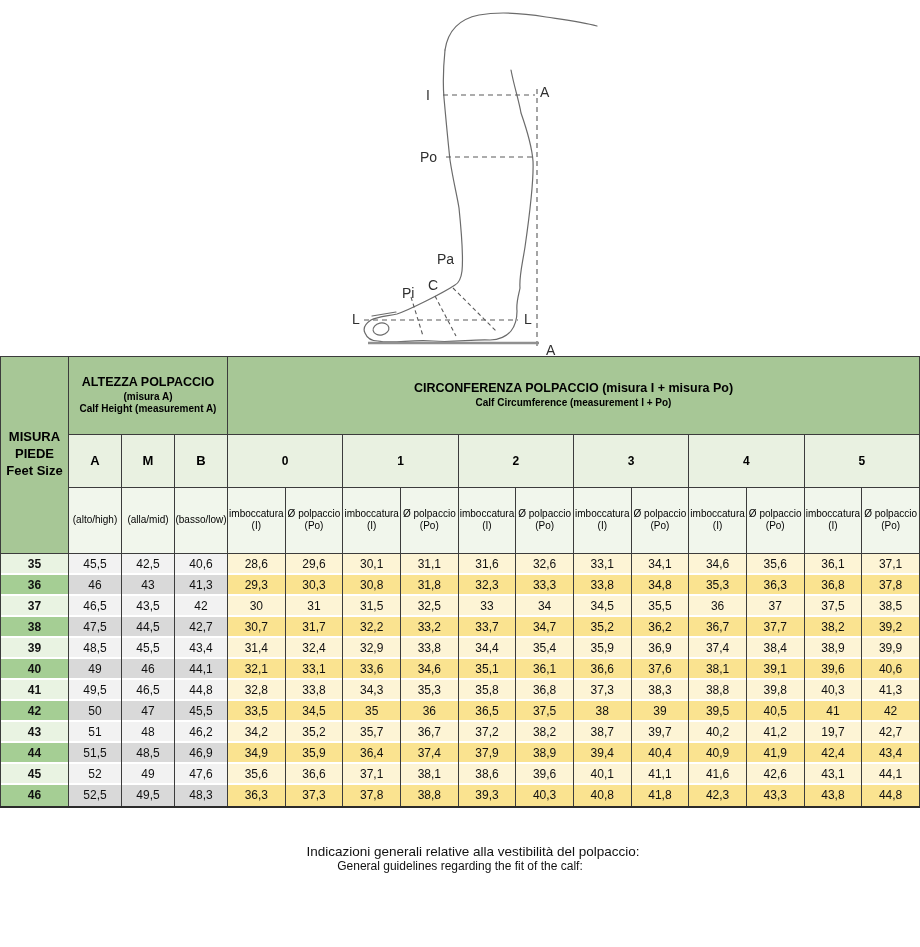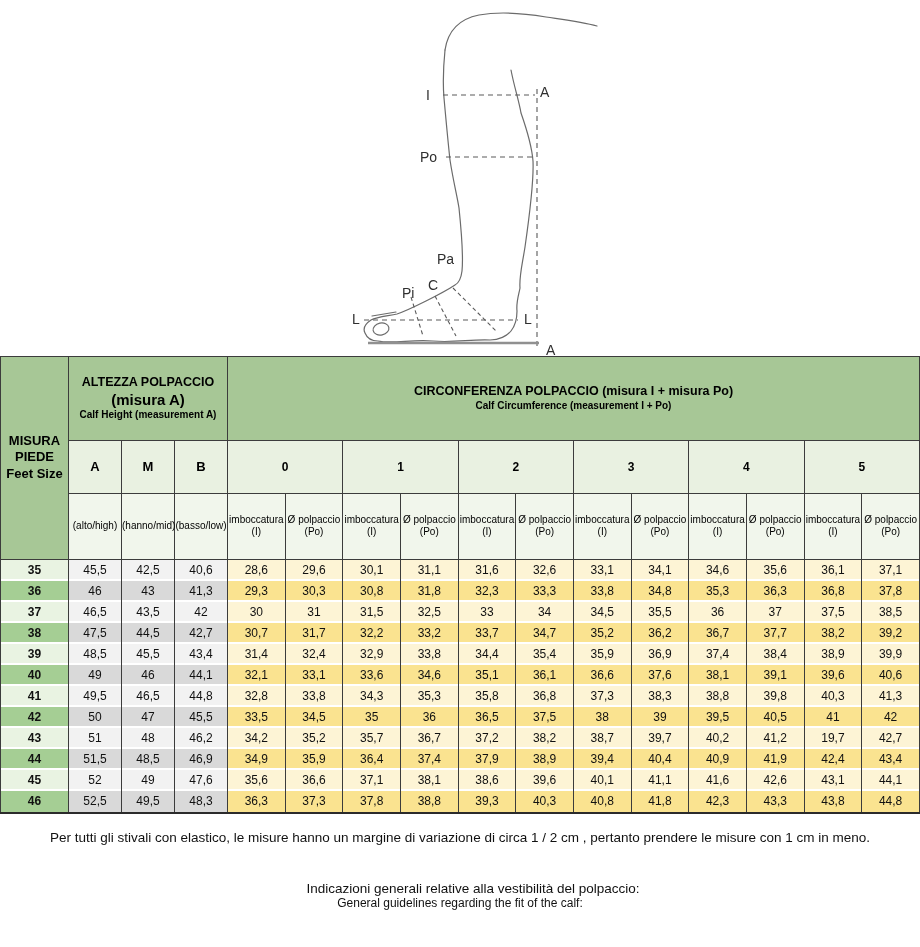--- a/index.html
+++ b/index.html
@@ -17,21 +17,21 @@
     border:1px solid #3c3c3c;text-align:center;vertical-align:middle;
     font-weight:bold;padding:18px 0;color:#000;
   }
   .h-green{background:#A7C796;}
   .h-pale{background:#E9F1E1;}
   .h-sub{background:#F1F6EC;}
 
   .th-size div{font-size:13px;line-height:1.3;}
   .row1{height:44px;}
   .l1{font-size:12.5px;line-height:1.25;}
-  .l2{font-size:15px;line-height:1.25;}
+  .l2{font-size:10px;line-height:1.25;}
   .l3{font-size:10px;line-height:1.25;}
   .amb{font-size:13px;height:16px;}
   .grp{font-size:12px;}
   .sub{font-size:10px;font-weight:normal;line-height:1.2;height:29px;}
   .sub div{font-size:10px;line-height:1.2;}
 
   tbody td{
     border-left:1px solid #3c3c3c;border-right:1px solid #3c3c3c;
     text-align:center;vertical-align:middle;height:21px;font-size:12px;
     padding:0;box-shadow:inset 0 -2px 0 #ffffff;
@@ -140,21 +140,21 @@
       <th class="h-pale amb">B</th>
       <th class="h-pale grp" colspan="2">0</th>
       <th class="h-pale grp" colspan="2">1</th>
       <th class="h-pale grp" colspan="2">2</th>
       <th class="h-pale grp" colspan="2">3</th>
       <th class="h-pale grp" colspan="2">4</th>
       <th class="h-pale grp" colspan="2">5</th>
     </tr>
     <tr>
       <th class="h-sub sub">(alto/high)</th>
-      <th class="h-sub sub">(hanno/mid)</th>
+      <th class="h-sub sub">(alla/mid)</th>
       <th class="h-sub sub">(basso/low)</th>
 
       <th class="h-sub sub">
         <div>imboccatura</div>
         <div>(I)</div>
       </th>
       <th class="h-sub sub">
         <div>Ø polpaccio</div>
         <div>(Po)</div>
       </th>
@@ -414,21 +414,20 @@
         <td class="c-c">41,8</td>
         <td class="c-c">42,3</td>
         <td class="c-c">43,3</td>
         <td class="c-c">43,8</td>
         <td class="c-c">44,8</td>
       </tr>
     </tbody>
 </table>
 
 <div class="notes">
-  <p class="note-it">Per tutti gli stivali con elastico, le misure hanno un margine di variazione di circa 1 / 2 cm , pertanto prendere le misure con 1 cm in meno.</p>
 </div>
 
 <div class="guidelines">
   <p class="g-title">Indicazioni generali relative alla vestibilità del polpaccio:</p>
   <p class="g-sub">General guidelines regarding the fit of the calf:</p>
   <div class="g-cols">
   </div>
 </div>
 
 </body></html>

